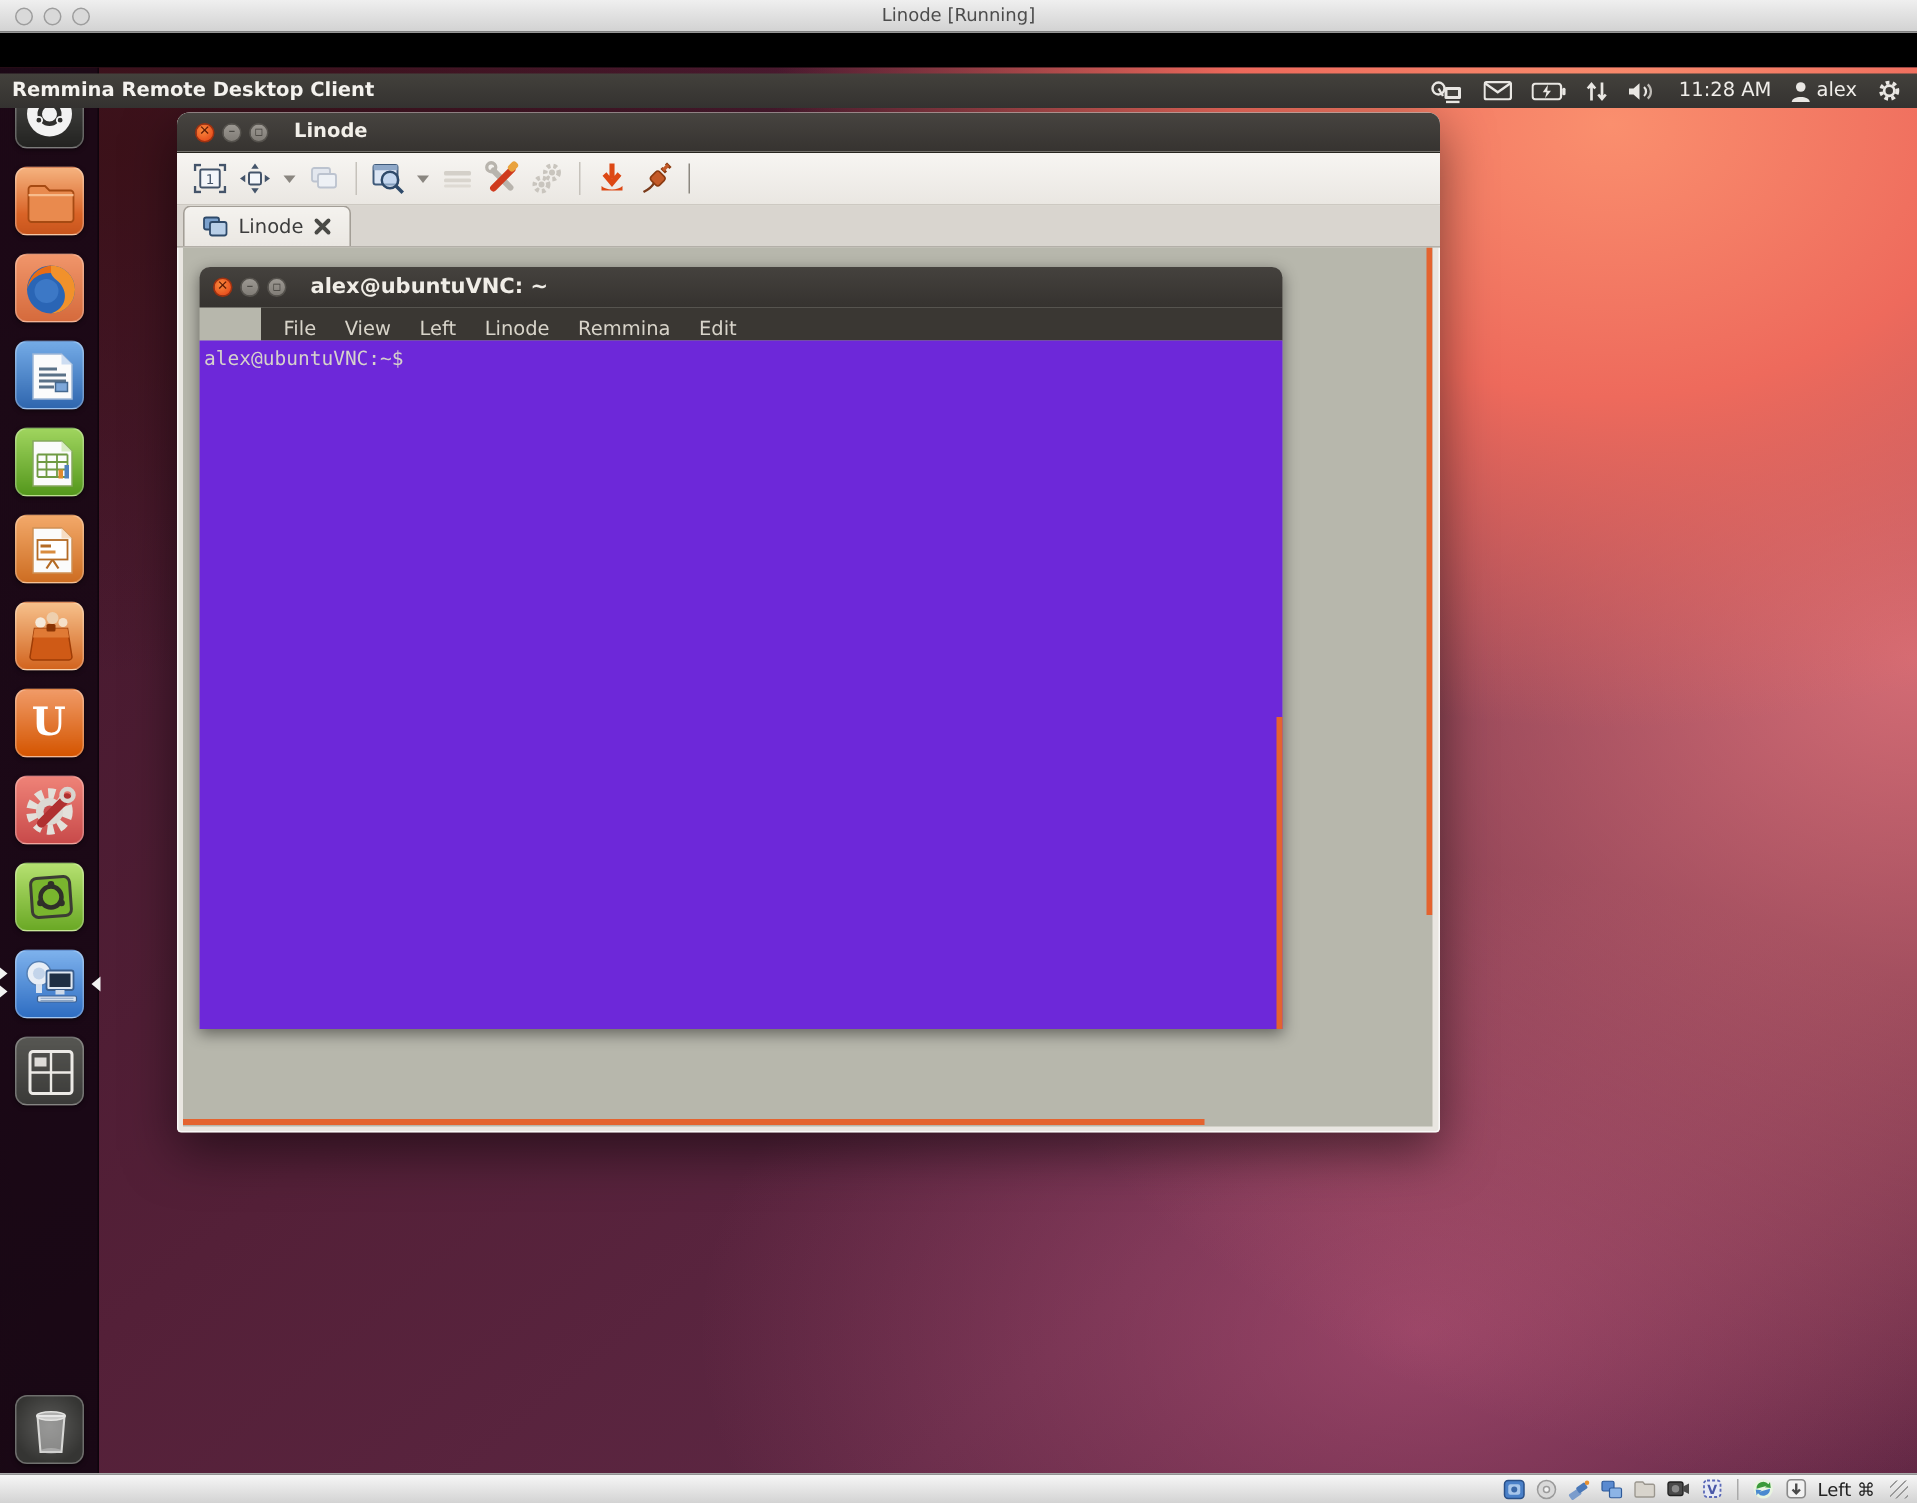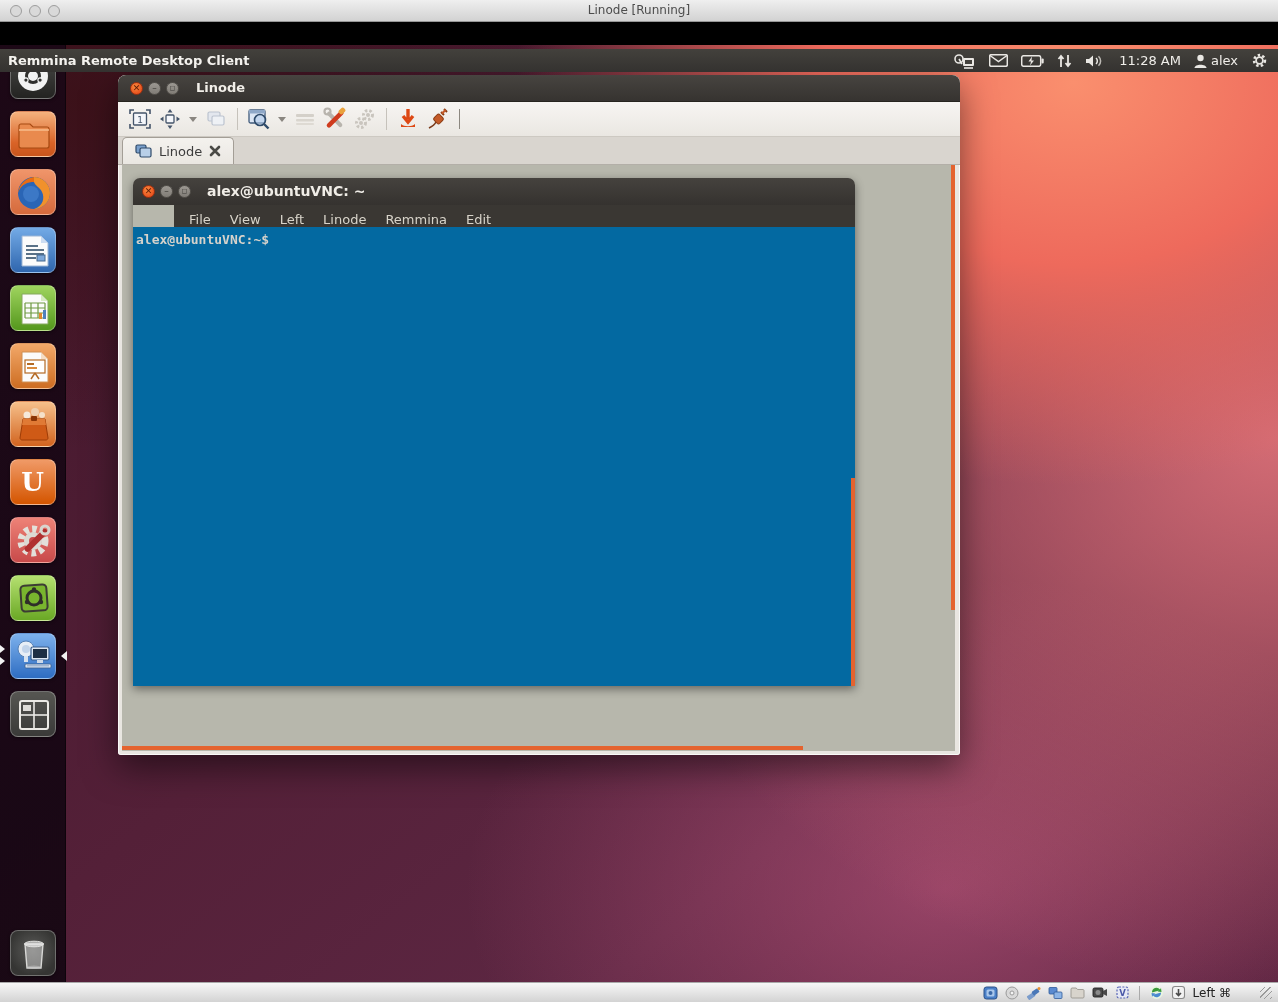--- a/index.html
+++ b/index.html
@@ -105,21 +105,21 @@
   .menu-item { font-size:13px; color:#d8d4ca; padding:0 9px; }
   .term-content { height:459px; padding:5px 3px; font-family:"DejaVu Sans Mono","Liberation Mono",monospace;
     font-size:13px; color:#d6d2cb; }
   .term-scroll { position:absolute; right:0; top:300px; width:4px; height:208px; }
 
   
   .vbox-statusbar { position:absolute; left:0; bottom:0; width:1278px; height:20px;
     background:linear-gradient(#f7f7f7,#d3d3d3); border-top:1px solid #a9a9a9;
     display:flex; align-items:center; justify-content:flex-end; gap:7px; padding-right:4px; z-index:50; }
   .sbsep { width:1px; height:14px; background:#aaa; margin:0 2px; }
-  .hostkey { font-size:12px; color:#222; margin-right:22px; }
+  .hostkey { font-size:12px; color:#222; margin-right:3px; }
   .grip { width:12px; height:12px; margin-right:2px;
     background:repeating-linear-gradient(135deg, transparent 0 3px, #9a9a9a 3px 4px); }
 
   svg { display:block; }
 </style>
 </head>
 <body>
 
 <div class="vm-titlebar">
   <span class="traffic t1"></span>
@@ -412,21 +412,21 @@
           <span class="term-title">alex@ubuntuVNC: ~</span>
         </div>
         <div class="term-menubar">
           <span class="menu-item">File</span>
           <span class="menu-item">View</span>
           <span class="menu-item">Left</span>
           <span class="menu-item">Linode</span>
           <span class="menu-item">Remmina</span>
           <span class="menu-item">Edit</span>
         </div>
-        <div class="term-content" style="background:#0369a1;font-weight:bold;">
+        <div class="term-content" style="background:#6d28d9;">
           <span>alex@ubuntuVNC:~$</span>
         </div>
         <div class="term-scroll" style="background:#e4632f;"></div>
       </div>
 
       <div class="vscroll" style="background:#e4632f;"></div>
       <div class="hscroll" style="background:#e4632f;"></div>
     </div>
   </div>
 </div>

